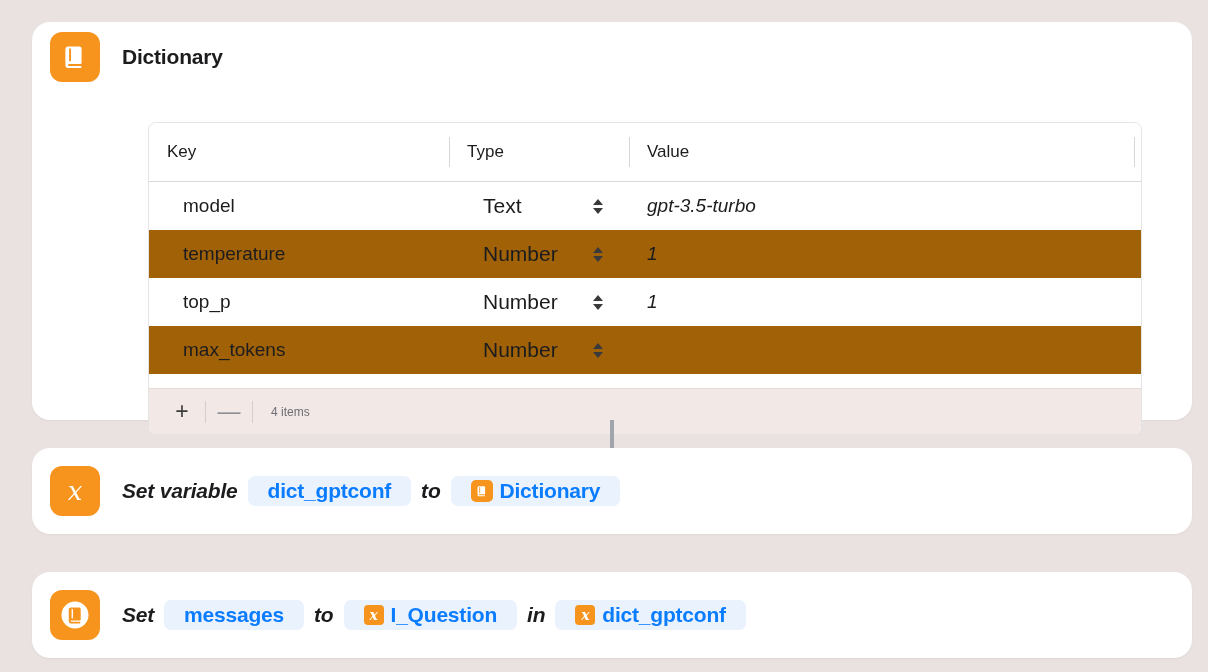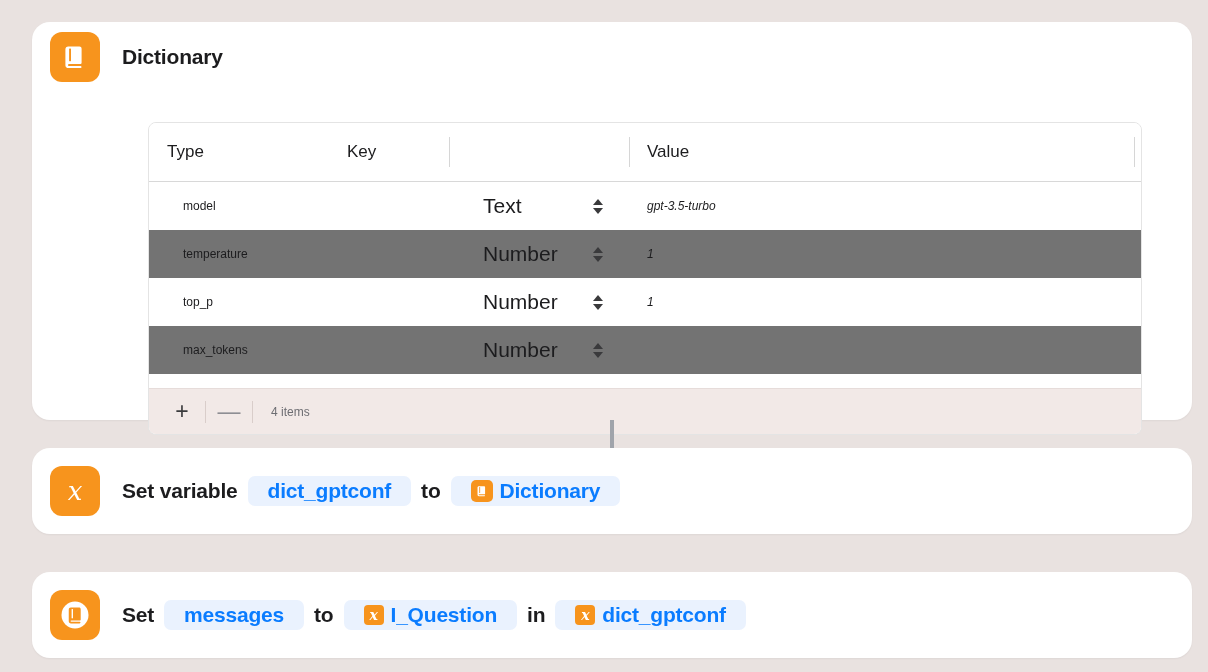--- a/index.html
+++ b/index.html
@@ -108,24 +108,24 @@
   .sep-1 { left: 300px; }
   .sep-2 { left: 480px; }
   .sep-3 { right: 6px; }
 
   .trow {
     display: flex;
     align-items: center;
     height: 48px;
     background: #ffffff;
   }
-  .trow.alt { background: #737373; text-align: right; }
+  .trow.alt { background: #a16207; text-align: right; }
 
   .td {
-    font-size: 12px;
+    font-size: 19px;
     color: #1c1c1e;
     box-sizing: border-box;
     padding-left: 34px;
     display: flex;
     align-items: center;
     height: 100%;
   }
   .td.col-key   { width: 300px; }
   .td.col-value { flex: 1 1 auto; padding-left: 18px; font-style: italic; }
 
@@ -224,21 +224,21 @@
   .action-text {
     display: flex;
     align-items: center;
     flex-wrap: nowrap;
     margin-left: 22px;
     font-size: 21px;
     font-weight: bold;
     color: #1c1c1e;
     letter-spacing: -0.2px;
   }
-  .word { margin-right: 10px; white-space: nowrap; }
+  .word { margin-right: 10px; white-space: nowrap; font-style: italic; }
 
   .pill {
     display: inline-flex;
     align-items: center;
     background: #eaf2fe;
     border-radius: 7px;
     padding: 3px 20px;
     margin-right: 10px;
     color: #0a7cff;
     font-weight: bold;
@@ -286,22 +286,22 @@
           <path d="M8.2 4.6h11.2c1.3 0 2.2 0.9 2.2 2.1v14.0c0 0.8-0.5 1.3-1.3 1.3H9.0c-0.6 0-1.0 0.35-1.0 0.95s0.45 0.95 1.05 0.95h11.3c0.7 0 1.2 0.5 1.2 1.1s-0.5 1.1-1.2 1.1H8.4c-1.8 0-3.0-1.15-3.0-2.9V7.5c0-1.7 1.1-2.9 2.8-2.9z" fill="#ffffff"></path>
           <rect x="9.1" y="6.6" width="1.9" height="12.6" fill="#f7941d"></rect>
         </svg>
       </span>
       <span class="card-title">Dictionary</span>
     </div>
 
     <div class="table-wrap">
 
       <div class="thead">
+        <div class="th col-key">Key</div>
         <div class="th col-type">Type</div>
-        <div class="th col-key">Key</div>
         <div class="th col-value">Value</div>
         <span class="th-sep sep-1"></span>
         <span class="th-sep sep-2"></span>
         <span class="th-sep sep-3"></span>
       </div>
 
       <div class="trow">
         <div class="td col-key">model</div>
         <div class="type-cell">
           <span>Text</span>

